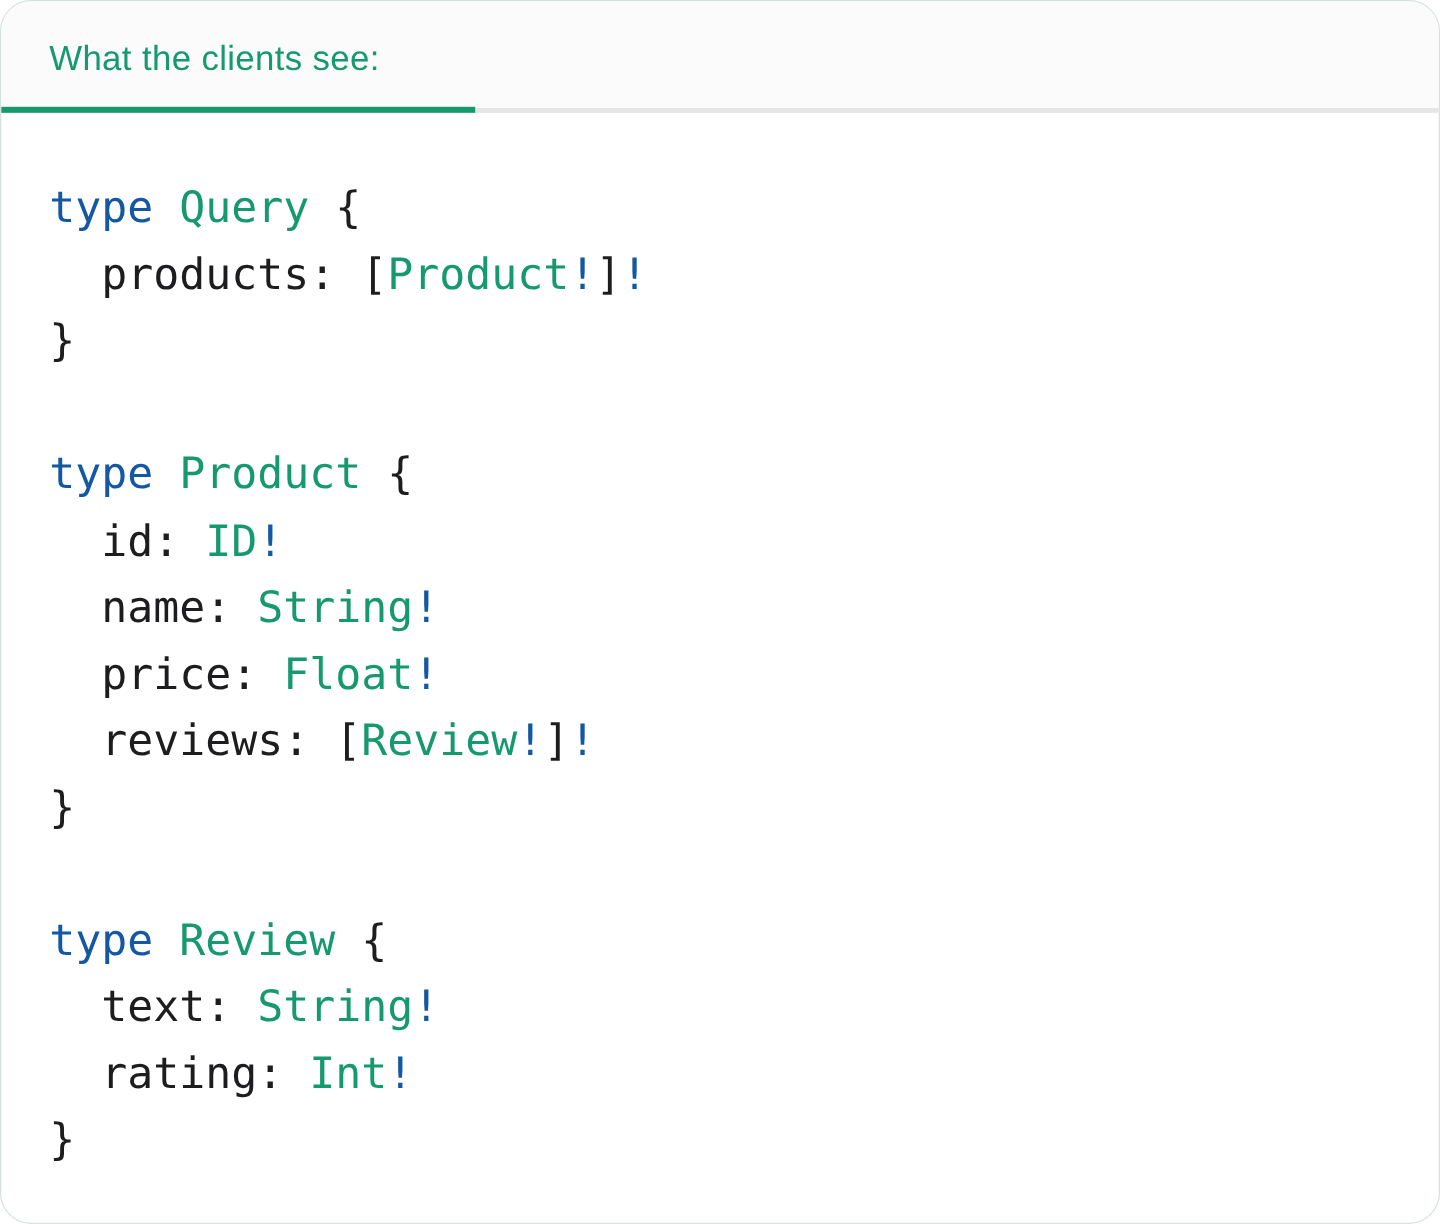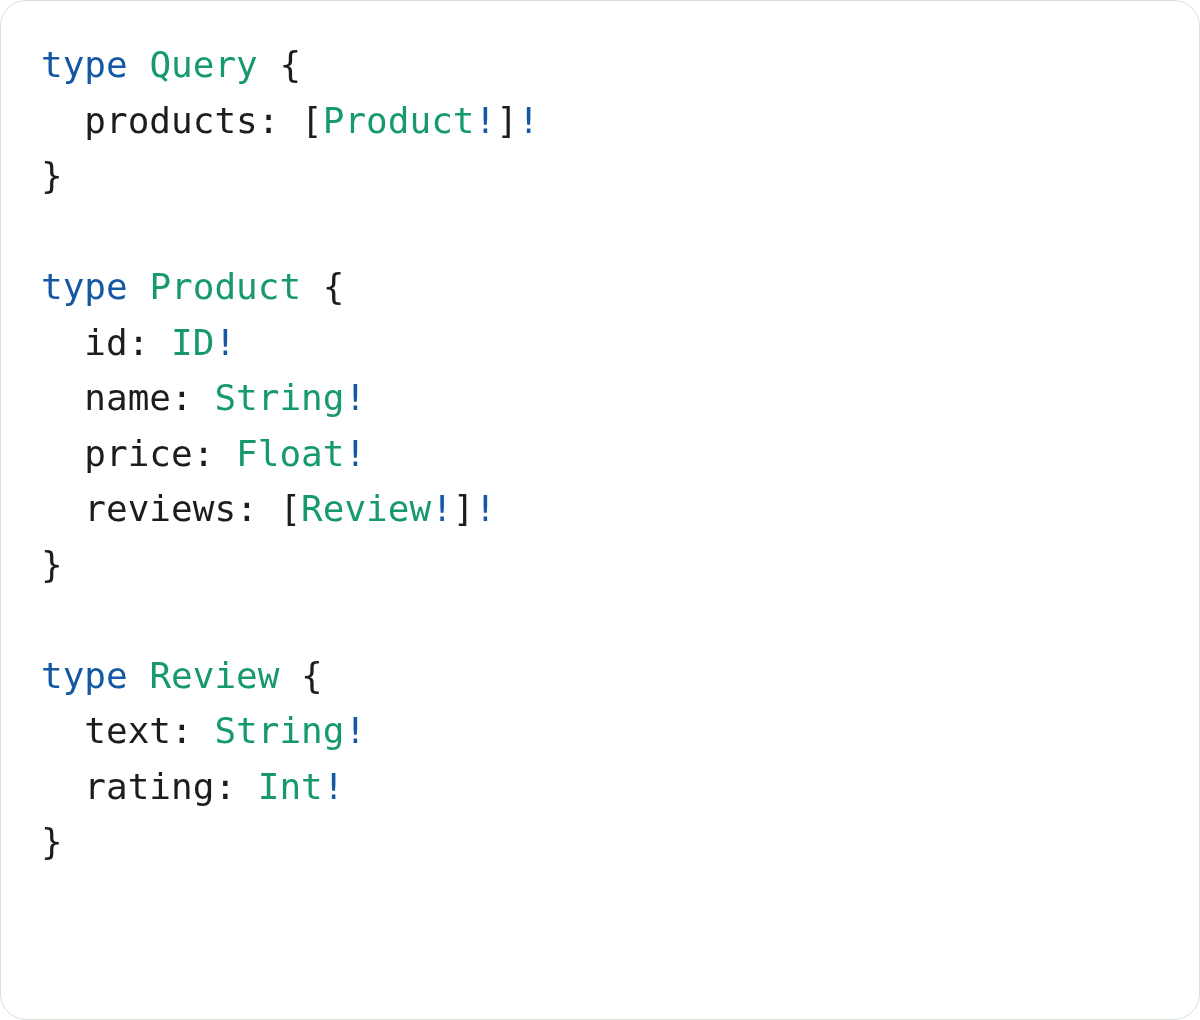--- a/index.html
+++ b/index.html
@@ -49,35 +49,41 @@
   .tab-indicator {
     position: absolute;
     left: 0;
     bottom: -4px;
     width: 395px;
     height: 5px;
     background: var(--green, #17996e);
     z-index: 2;
   }
   .code-block {
-    margin: 36px 0 0 40px;
+    margin: 52px 0 0 40px;
     font-family: "DejaVu Sans Mono", "Liberation Mono", monospace;
     font-size: 36px;
     line-height: 55.5px;
     font-weight: 500;
     color: var(--text, #1d1d1f);
   }
   .code-line {
     white-space: pre;
     min-height: 55.5px;
   }
   .tok-plain    { color: var(--text, #1d1d1f); }
   .tok-keyword  { color: var(--blue, #1458a3); }
   .tok-typename { color: var(--green, #17996e); }
   .tok-bang     { color: var(--blue, #1458a3); }
 </style>
 </head>
 <body>
 
 <div class="card">
+  <div class="tab-bar">
+    <div class="tab">
+      <span class="tab-label">What the clients see:</span>
+    </div>
+    <div class="tab-indicator"></div>
+  </div>
 
   <pre class="code-block" id="code-root"><div class="code-line"><span class="tok-keyword">type</span><span class="tok-plain"> </span><span class="tok-typename">Query</span><span class="tok-plain"> {</span></div><div class="code-line"><span class="tok-plain">  products: [</span><span class="tok-typename">Product</span><span class="tok-bang">!</span><span class="tok-plain">]</span><span class="tok-bang">!</span></div><div class="code-line"><span class="tok-plain">}</span></div><div class="code-line"> </div><div class="code-line"><span class="tok-keyword">type</span><span class="tok-plain"> </span><span class="tok-typename">Product</span><span class="tok-plain"> {</span></div><div class="code-line"><span class="tok-plain">  id: </span><span class="tok-typename">ID</span><span class="tok-bang">!</span></div><div class="code-line"><span class="tok-plain">  name: </span><span class="tok-typename">String</span><span class="tok-bang">!</span></div><div class="code-line"><span class="tok-plain">  price: </span><span class="tok-typename">Float</span><span class="tok-bang">!</span></div><div class="code-line"><span class="tok-plain">  reviews: [</span><span class="tok-typename">Review</span><span class="tok-bang">!</span><span class="tok-plain">]</span><span class="tok-bang">!</span></div><div class="code-line"><span class="tok-plain">}</span></div><div class="code-line"> </div><div class="code-line"><span class="tok-keyword">type</span><span class="tok-plain"> </span><span class="tok-typename">Review</span><span class="tok-plain"> {</span></div><div class="code-line"><span class="tok-plain">  text: </span><span class="tok-typename">String</span><span class="tok-bang">!</span></div><div class="code-line"><span class="tok-plain">  rating: </span><span class="tok-typename">Int</span><span class="tok-bang">!</span></div><div class="code-line"><span class="tok-plain">}</span></div></pre>
 </div>
 
 </body></html>

